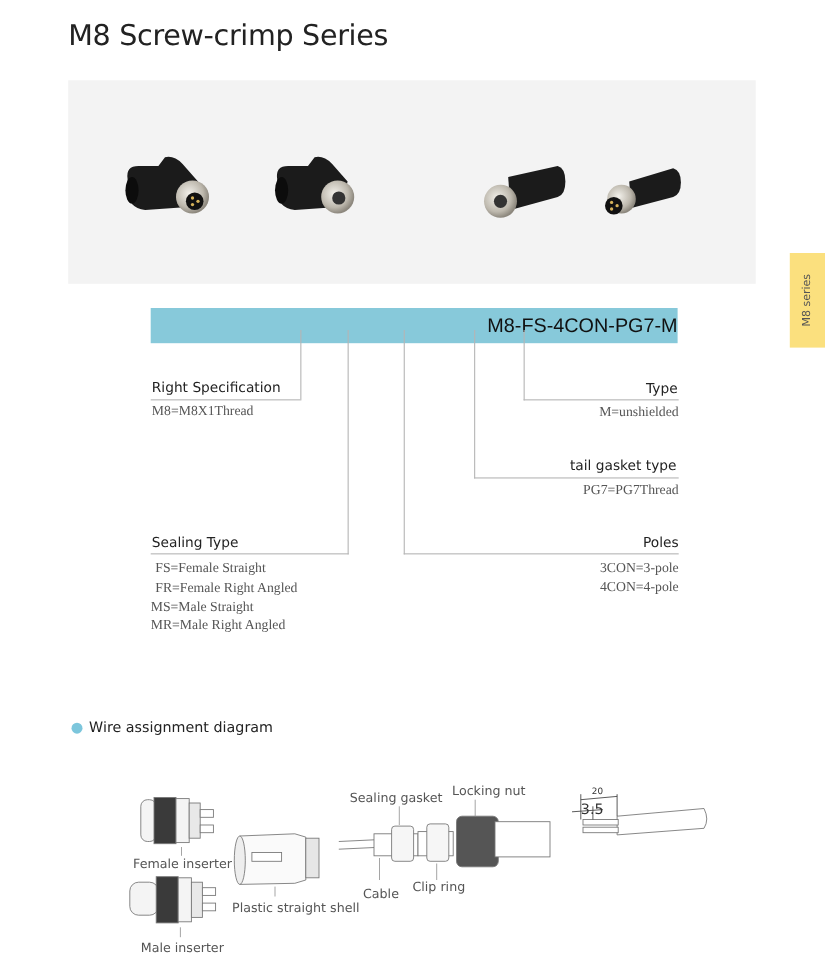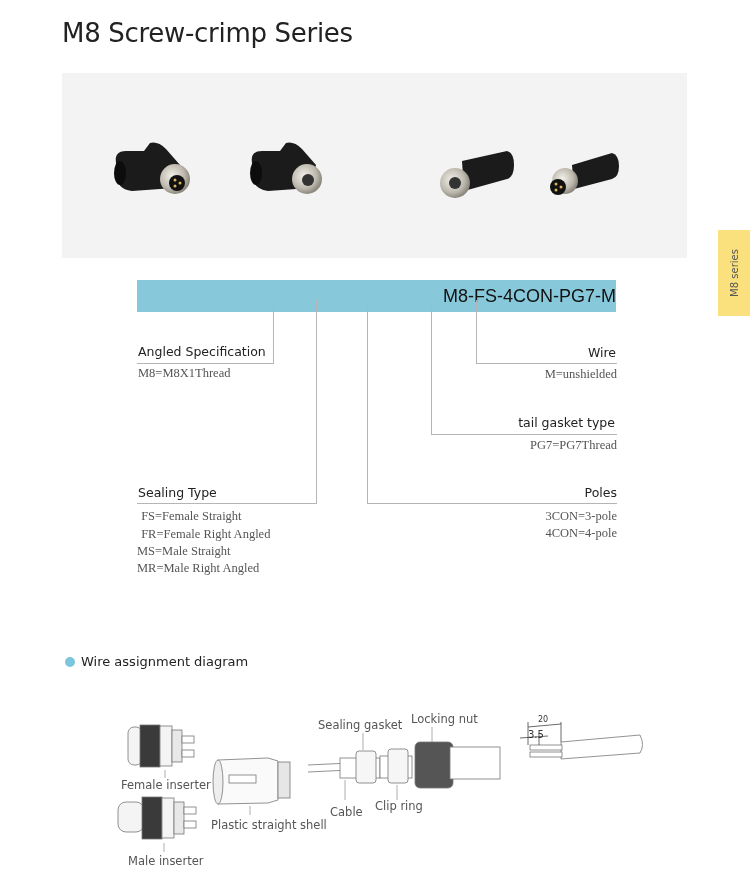--- a/index.html
+++ b/index.html
@@ -90,24 +90,24 @@
 
 <div class="vl" style="left:367px;top:300px;height:204px"></div>
 <div class="hl" style="left:367px;top:503px;width:250px"></div>
 
 <div class="vl" style="left:431px;top:300px;height:135px"></div>
 <div class="hl" style="left:431px;top:434px;width:186px"></div>
 
 <div class="vl" style="left:476px;top:300px;height:64px"></div>
 <div class="hl" style="left:476px;top:363px;width:141px"></div>
 
-<div class="lbl" style="left:138px;top:344px">Angled Specification</div>
+<div class="lbl" style="left:138px;top:344px">Right Specification</div>
 <div class="val" style="left:138px;top:365px">M8=M8X1Thread</div>
 
-<div class="lbl right" style="right:134px;top:345px">Wire</div>
+<div class="lbl right" style="right:134px;top:345px">Type</div>
 <div class="val right" style="right:133px;top:366px">M=unshielded</div>
 
 <div class="lbl right" style="right:135px;top:415px">tail gasket type</div>
 <div class="val right" style="right:133px;top:437px">PG7=PG7Thread</div>
 
 <div class="lbl" style="left:138px;top:485px">Sealing Type</div>
 <div class="val" style="left:138px;top:508px;white-space:pre"> FS=Female Straight</div>
 <div class="val" style="left:138px;top:526px;white-space:pre"> FR=Female Right Angled</div>
 <div class="val" style="left:137px;top:543px">MS=Male Straight</div>
 <div class="val" style="left:137px;top:560px">MR=Male Right Angled</div>
@@ -179,13 +179,13 @@
 </svg>
 
 <div class="diag-lbl" style="left:121px;top:778px">Female inserter</div>
 <div class="diag-lbl" style="left:128px;top:854px">Male inserter</div>
 <div class="diag-lbl" style="left:211px;top:818px">Plastic straight shell</div>
 <div class="diag-lbl" style="left:318px;top:718px">Sealing gasket</div>
 <div class="diag-lbl" style="left:411px;top:712px">Locking nut</div>
 <div class="diag-lbl" style="left:330px;top:805px">Cable</div>
 <div class="diag-lbl" style="left:375px;top:799px">Clip ring</div>
 <div class="diag-lbl" style="left:538px;top:715px;font-size:8px;color:#333">20</div>
-<div class="diag-lbl" style="left:528px;top:729px;font-size:10px;color:#333">3.5</div>
+<div class="diag-lbl" style="left:528px;top:729px;font-size:13px;color:#333">3.5</div>
 
 </body></html>

